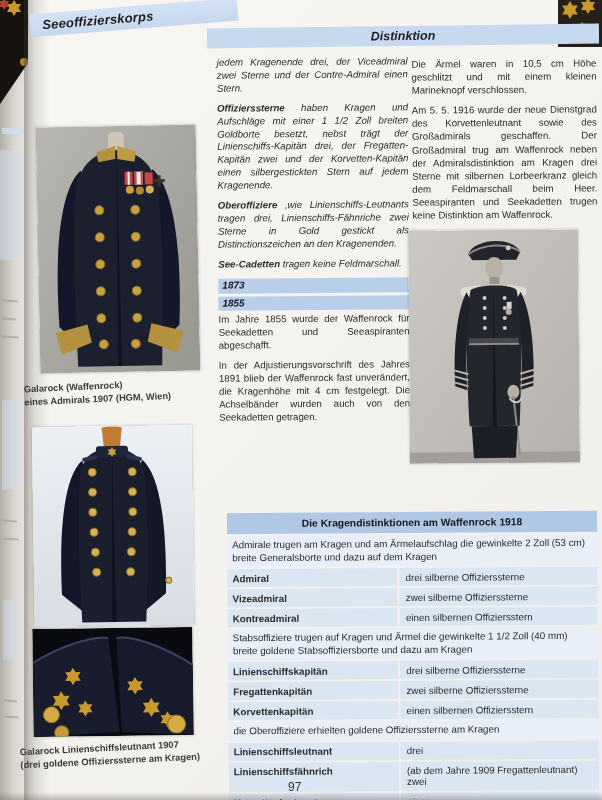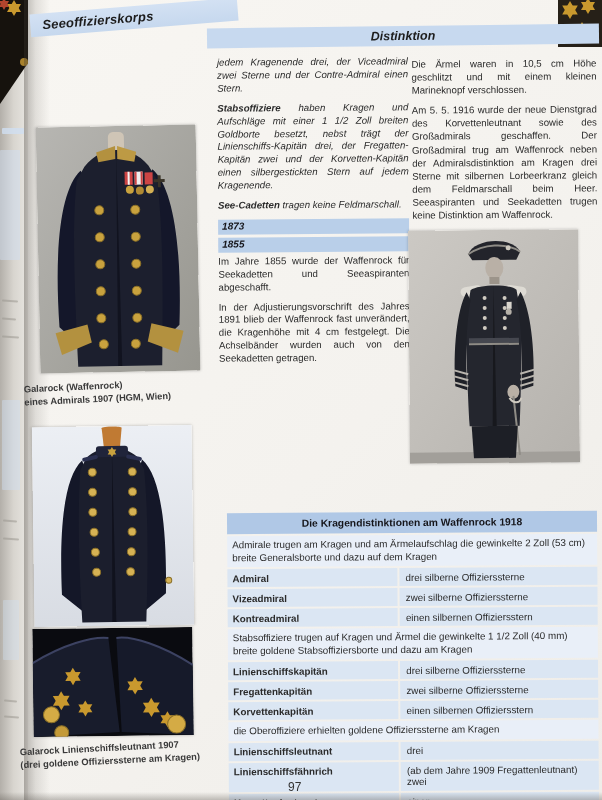--- a/index.html
+++ b/index.html
@@ -265,21 +265,22 @@
       <circle cx="18" cy="86" r="8" fill="#d4ab45" stroke="#8a6f28"></circle>
       <circle cx="28" cy="104" r="7" fill="#c49a38" stroke="#8a6f28"></circle>
       <circle cx="143" cy="97" r="9" fill="#d4ab45" stroke="#8a6f28"></circle>
     </svg>
   </div>
   <div class="cap" style="left:20px;top:741px;width:215px;transform:rotate(-2.8deg);">Galarock Linienschiffsleutnant 1907
 (drei goldene Offizierssterne am Kragen)</div>
 
   <div class="midcol">
     <p class="it">jedem Kragenende drei, der Viceadmiral zwei Sterne und der Contre-Admiral einen Stern.</p>
-    <p class="it"><span class="lead">Stabsoffiziere</span><span> haben Kragen und Aufschläge mit einer 1 1/2 Zoll breiten Goldborte besetzt, nebst trägt der Linienschiffs-Kapitän drei, der Fregatten-Kapitän zwei und der Korvetten-Kapitän einen silbergestickten Stern auf jedem Kragenende.</span></p>
+    <p class="it"><span class="lead">Offizierssterne</span><span> haben Kragen und Aufschläge mit einer 1 1/2 Zoll breiten Goldborte besetzt, nebst trägt der Linienschiffs-Kapitän drei, der Fregatten-Kapitän zwei und der Korvetten-Kapitän einen silbergestickten Stern auf jedem Kragenende.</span></p>
+    <p class="it"><span class="lead">Oberoffiziere</span><span> ,wie Linienschiffs-Leutnants tragen drei, Linienschiffs-Fähnriche zwei Sterne in Gold gestickt als Distinctionszeichen an den Kragenenden.</span></p>
     <p class="it"><span class="lead">See-Cadetten</span><span> tragen keine Feldmarschall.</span></p>
     <div class="yearband">1873</div>
     <div class="yearband">1855</div>
     <p>Im Jahre 1855 wurde der Waffenrock für Seekadetten und Seeaspiranten abgeschafft.</p>
     <p>In der Adjustierungsvorschrift des Jahres 1891 blieb der Waffenrock fast unverändert, die Kragenhöhe mit 4 cm festgelegt. Die Achselbänder wurden auch von den Seekadetten getragen.</p>
   </div>
 
   <div class="rightcol">
     <p>Die Ärmel waren in 10,5 cm Höhe geschlitzt und mit einem kleinen Marineknopf verschlossen.</p>
     <p>Am 5. 5. 1916 wurde der neue Dienstgrad des Korvettenleutnant sowie des Großadmirals geschaffen. Der Großadmiral trug am Waffenrock neben der Admiralsdistinktion am Kragen drei Sterne mit silbernen Lorbeerkranz gleich dem Feldmarschall beim Heer. Seeaspiranten und Seekadetten trugen keine Distinktion am Waffenrock.</p>

